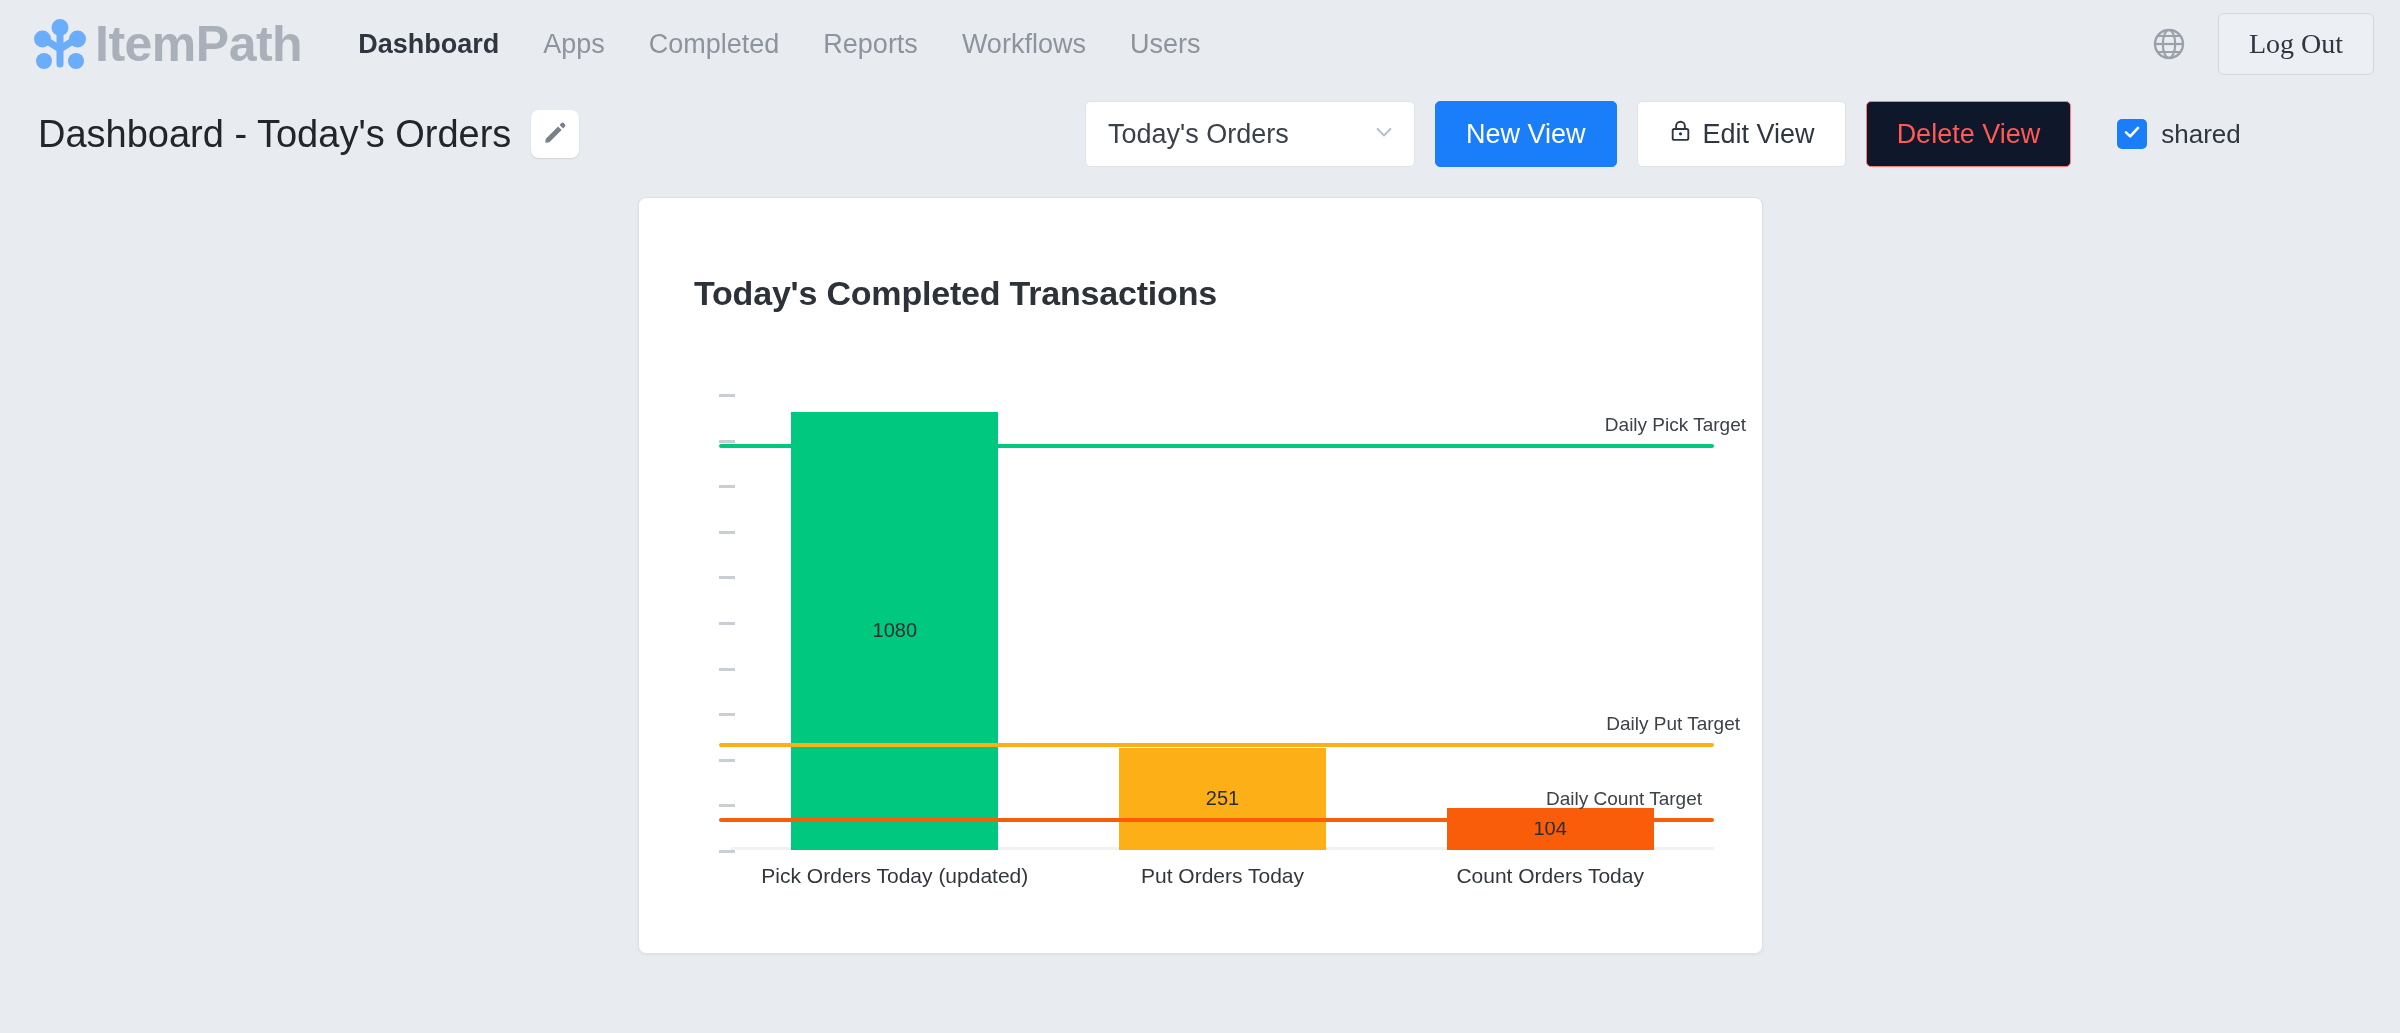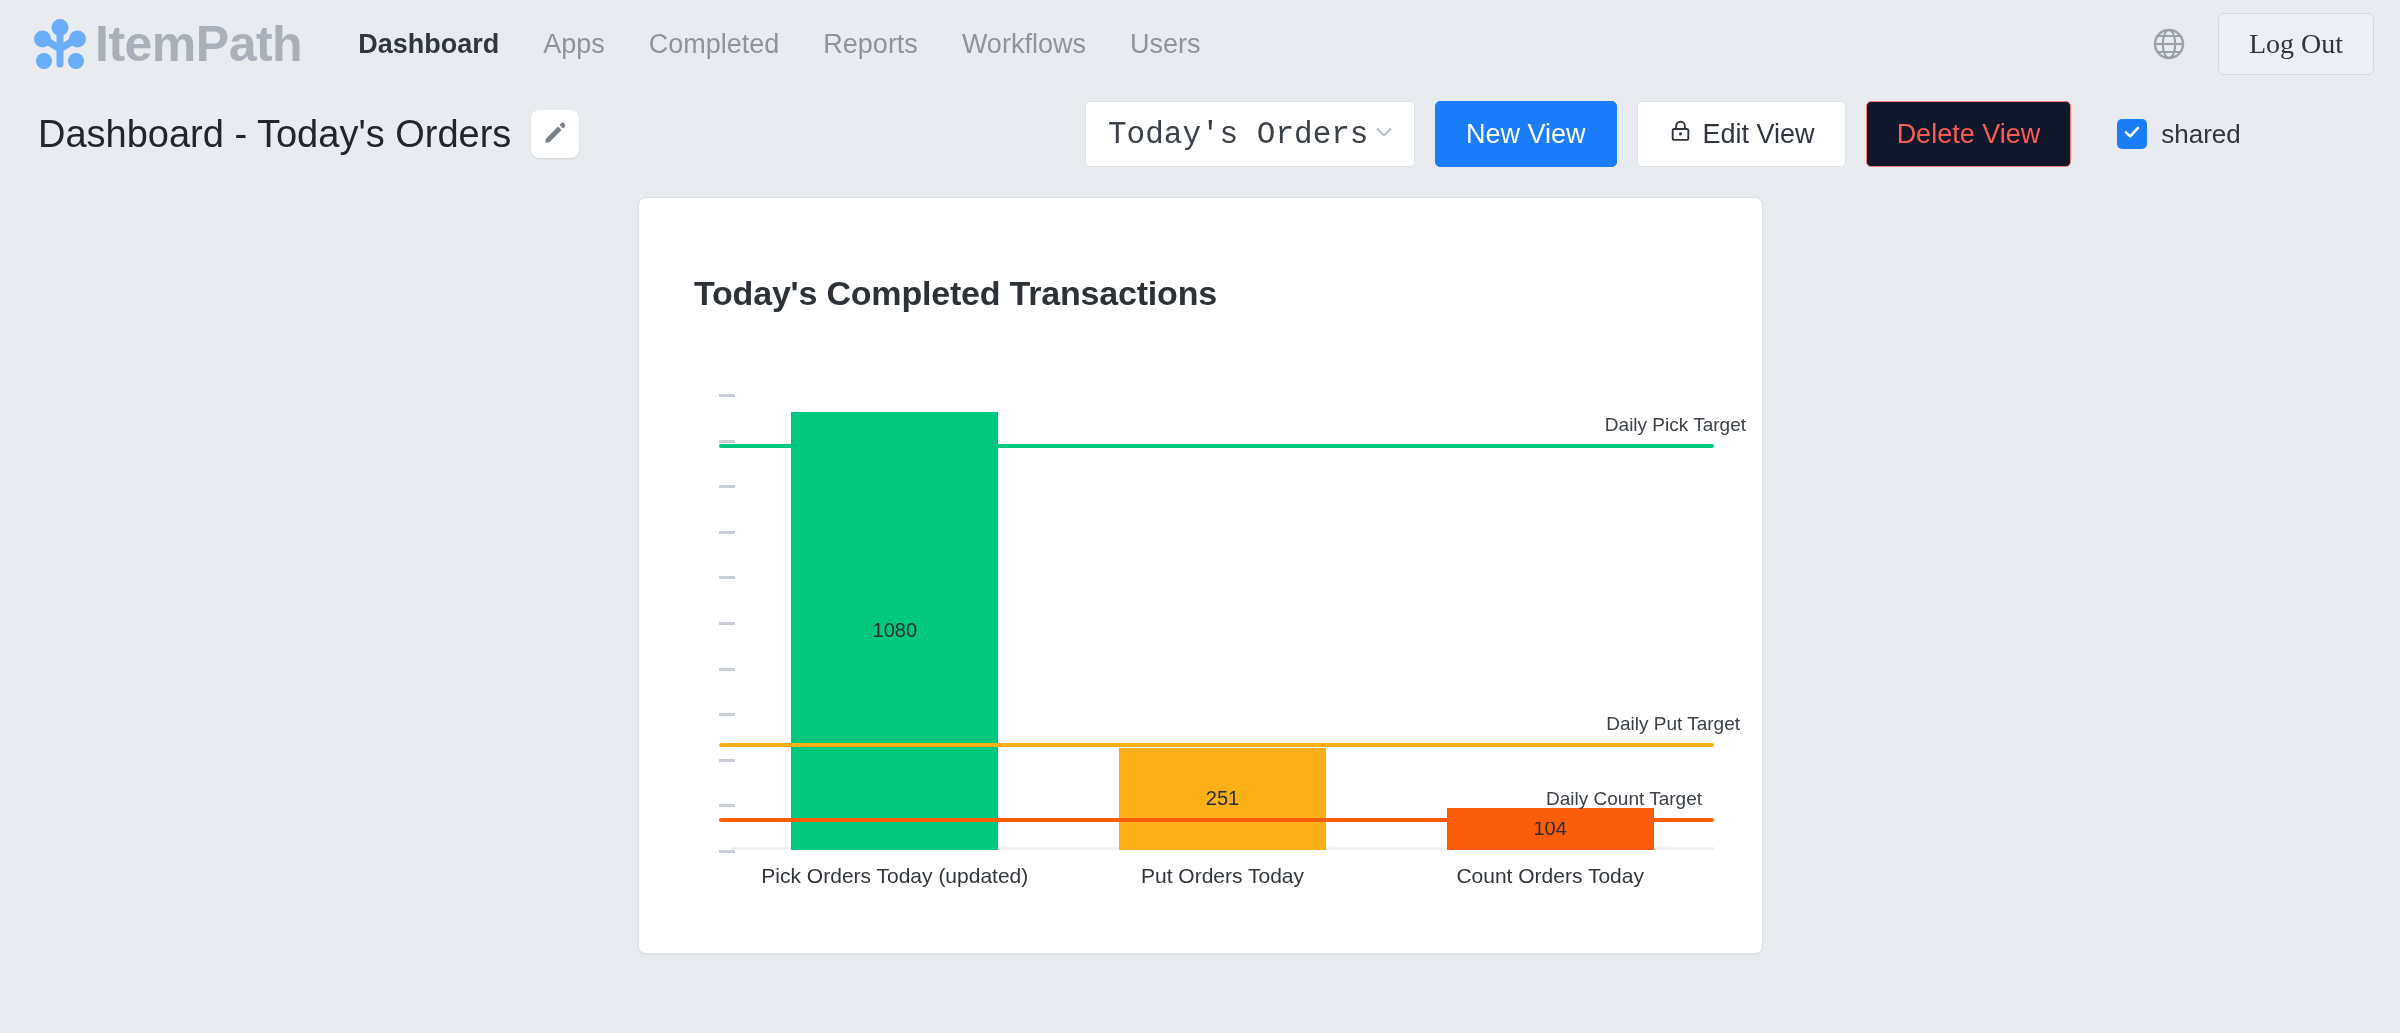--- a/index.html
+++ b/index.html
@@ -92,21 +92,21 @@
     width: 330px;
     height: 66px;
     background: #fff;
     border: 1px solid #dfe3e8;
     border-radius: 5px;
     display: flex;
     align-items: center;
     padding: 0 18px 0 22px;
     cursor: pointer;
   }
-  .view-select .sel-label { font-size: 31px; color: #3b4149; font-family: Liberation Mono, monospace; }
+  .view-select .sel-label { font-size: 27px; color: #3b4149; }
   .caret { margin-left: auto; color: #b7bdc5; font-size: 22px; line-height: 1; }
   .btn {
     height: 66px;
     border-radius: 5px;
     font-size: 27px;
     font-family: inherit;
     display: flex;
     align-items: center;
     justify-content: center;
     gap: 10px;

